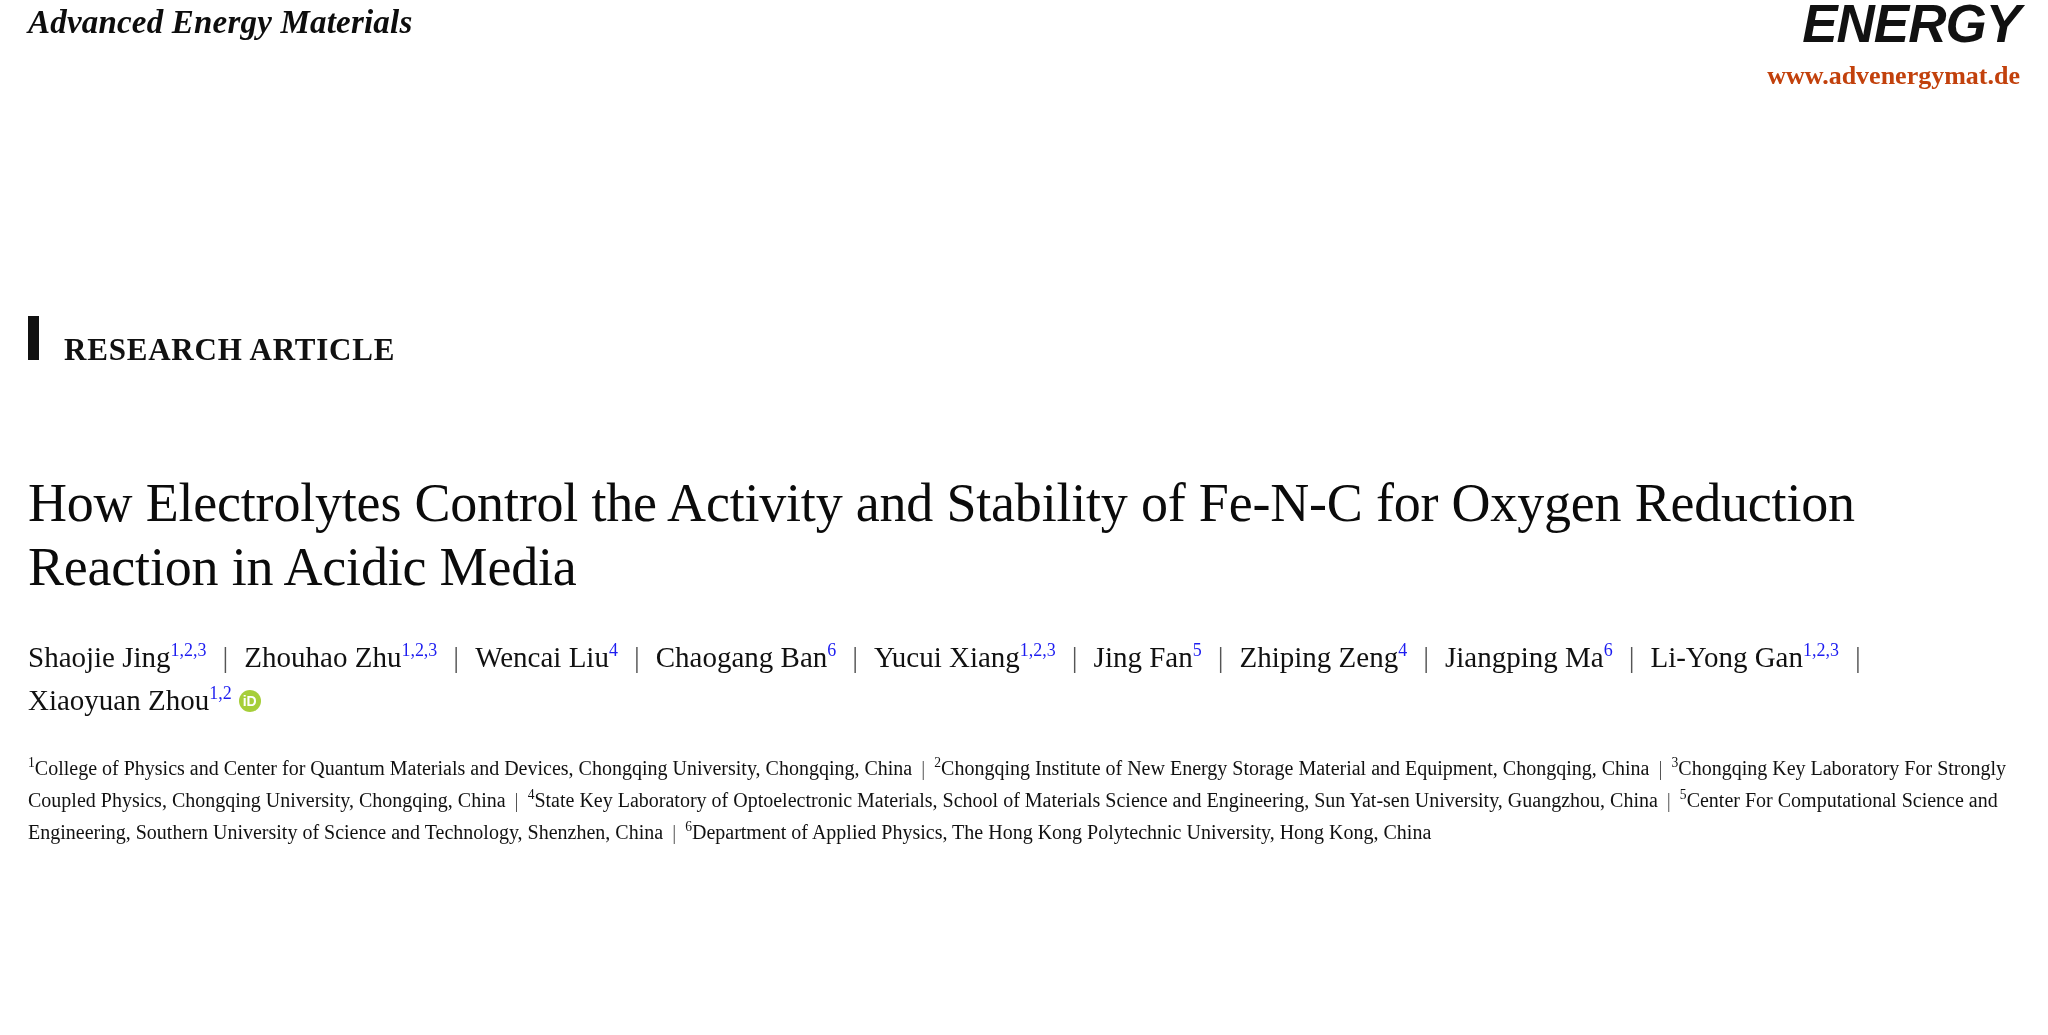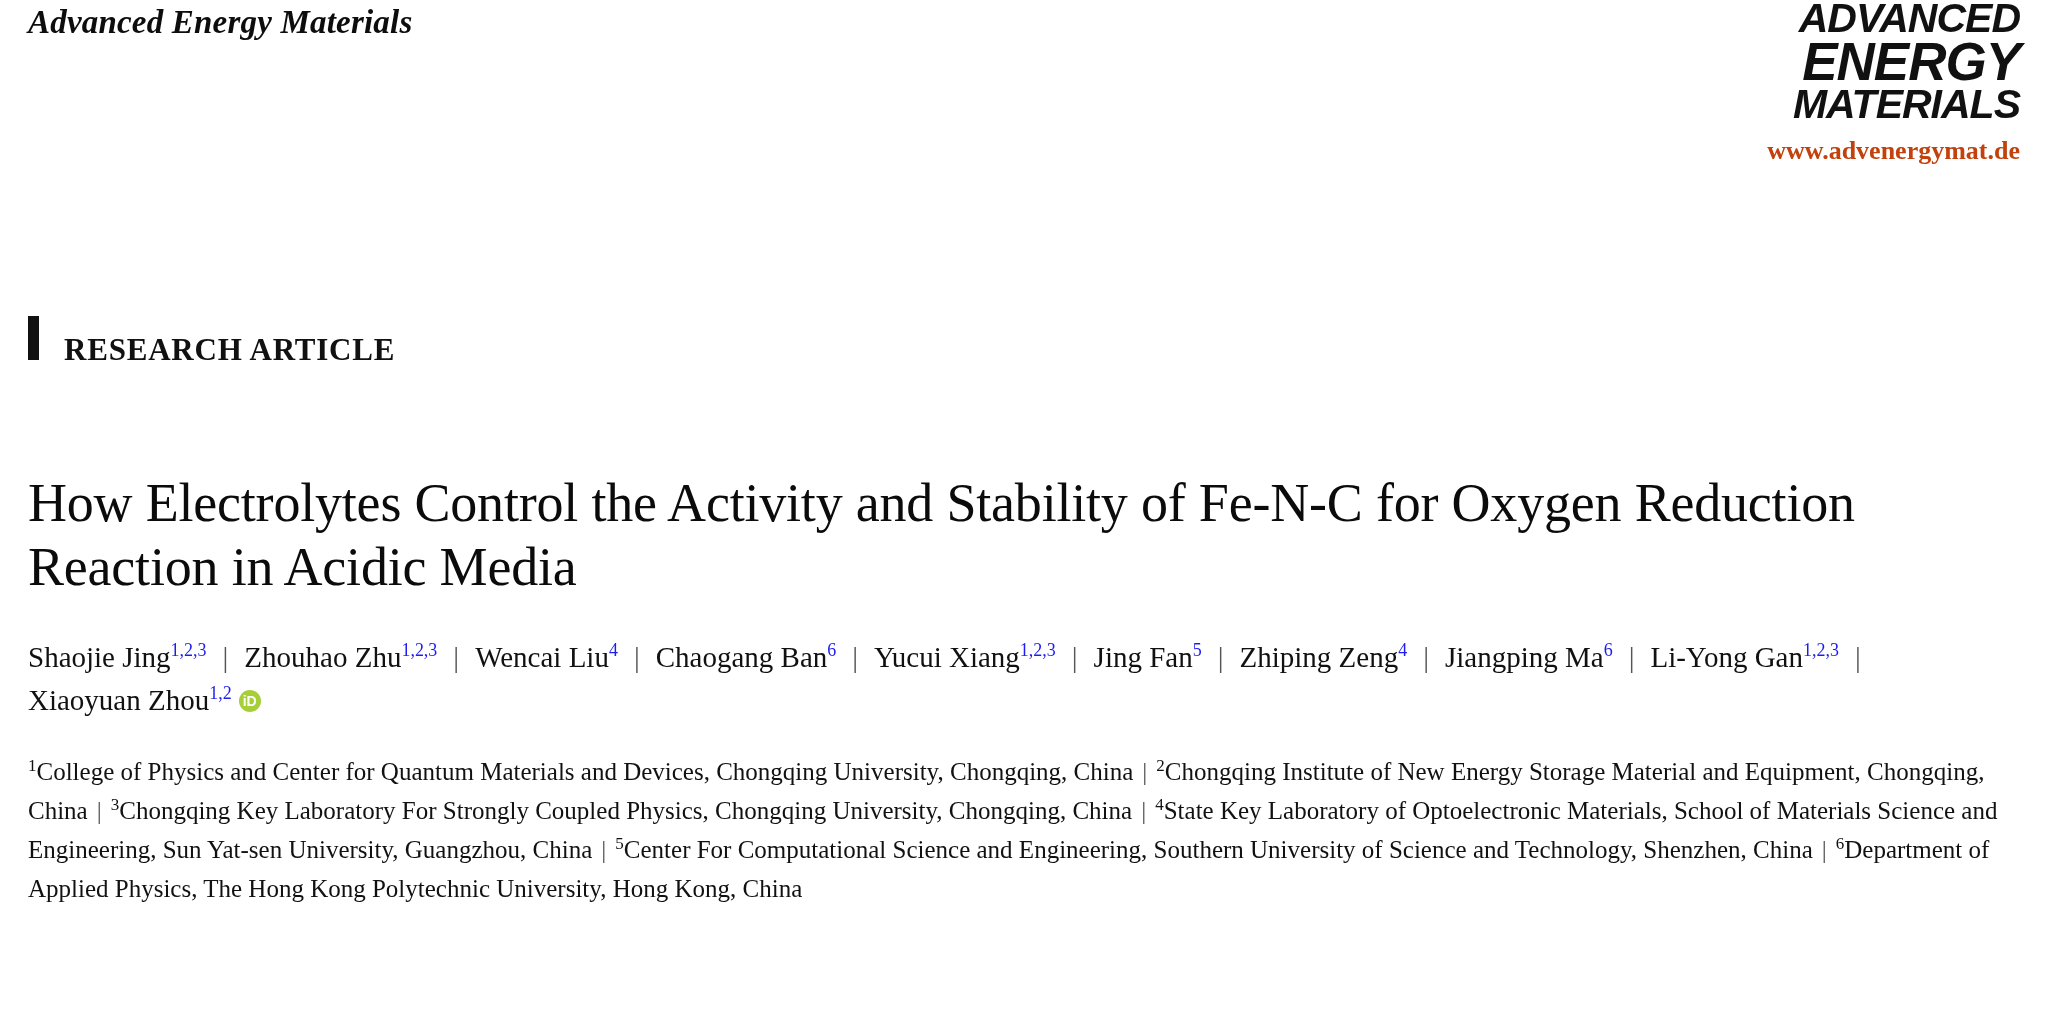--- a/index.html
+++ b/index.html
@@ -138,21 +138,21 @@
     font-family: "Liberation Sans", sans-serif;
     font-weight: bold;
     font-size: 14px;
     line-height: 22px;
     color: #ffffff;
   }
   
   .affiliations {
     margin-top: 30px;
     font-family: "Liberation Serif", serif;
-    font-size: 25px;
+    font-size: 20px;
     line-height: 1.55;
     color: #111111;
     max-width: 1990px;
     text-align: left;
   }
   .affiliations sup {
     font-size: 0.68em;
     vertical-align: super;
   }
   .aff-sep {
@@ -164,23 +164,21 @@
 </head>
 <body>
 
 <div class="page">
 
   <div class="header">
     <div class="journal-running-head">Advanced Energy Materials</div>
 
     <div class="brand-block">
       <div class="brand-logo">
-        <span class="l1">ADVANCED</span>
         <span class="l2">ENERGY</span>
-        <span class="l3">MATERIALS</span>
       </div>
       <a class="brand-url" href="#">www.advenergymat.de</a>
     </div>
   </div>
 
   <div class="article-type">
     <div class="bar"></div>
     <div class="label">RESEARCH ARTICLE</div>
   </div>
 

